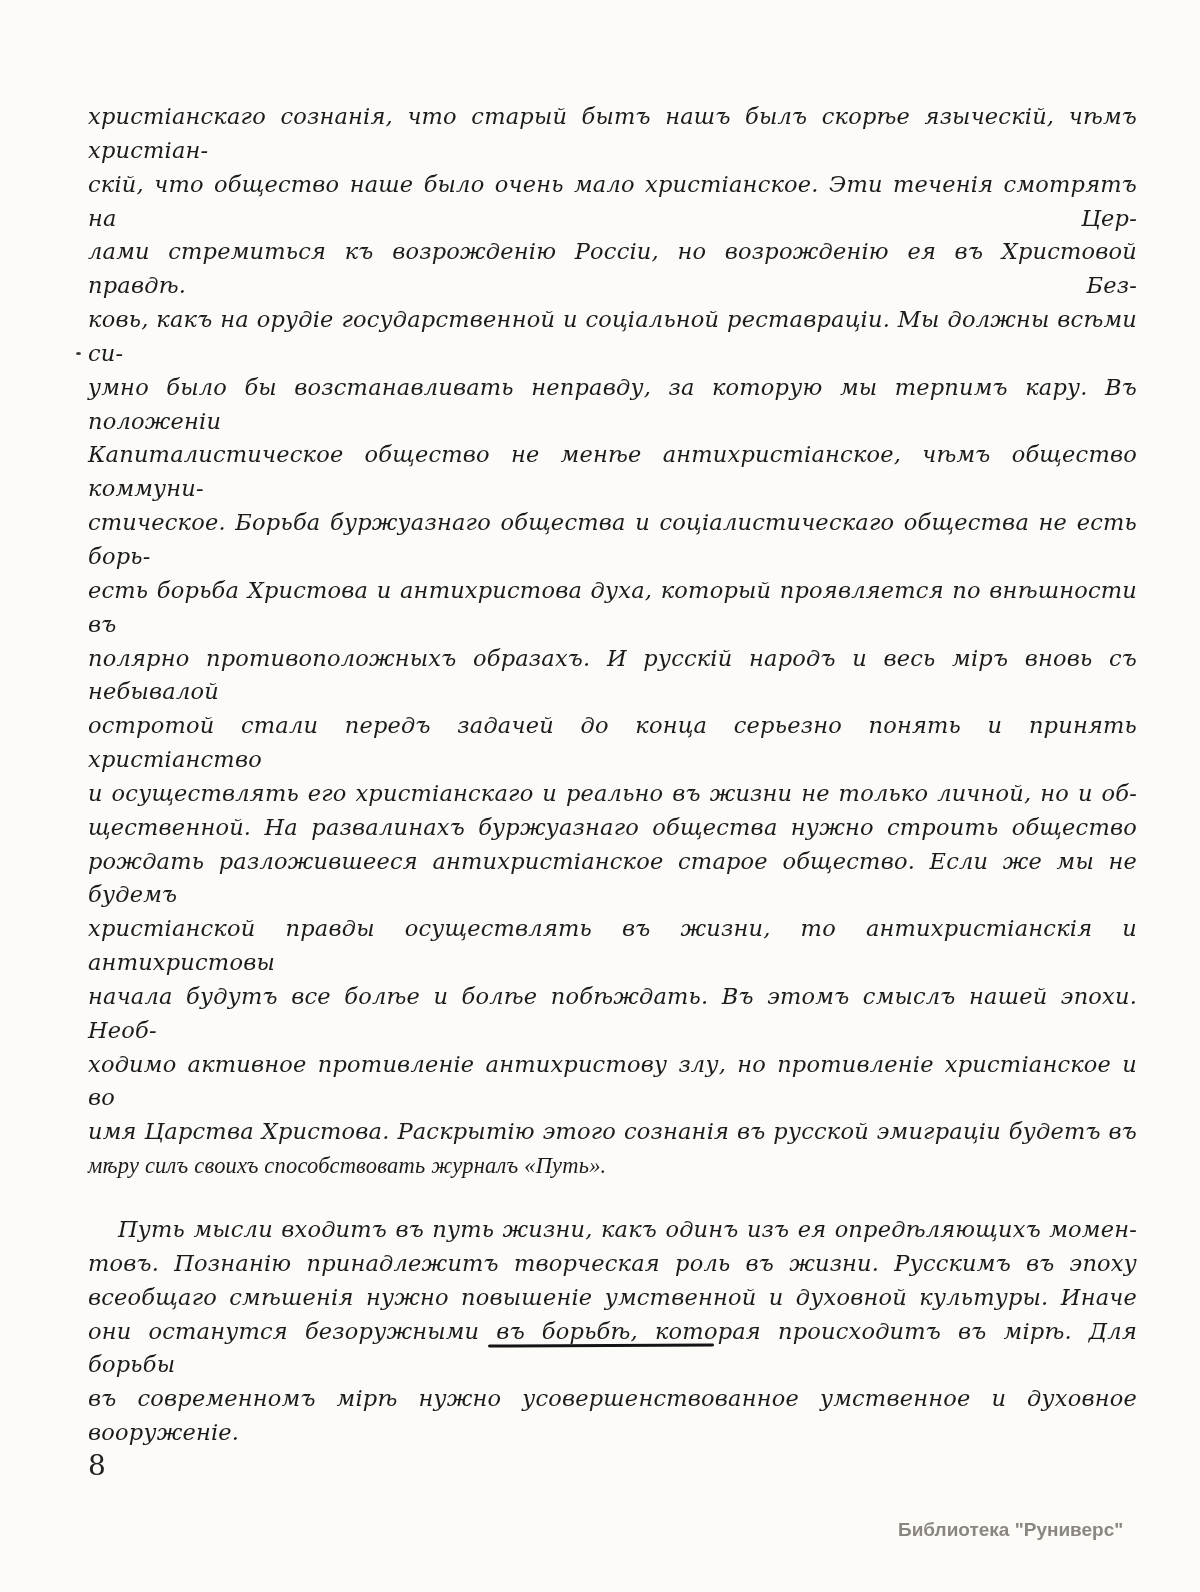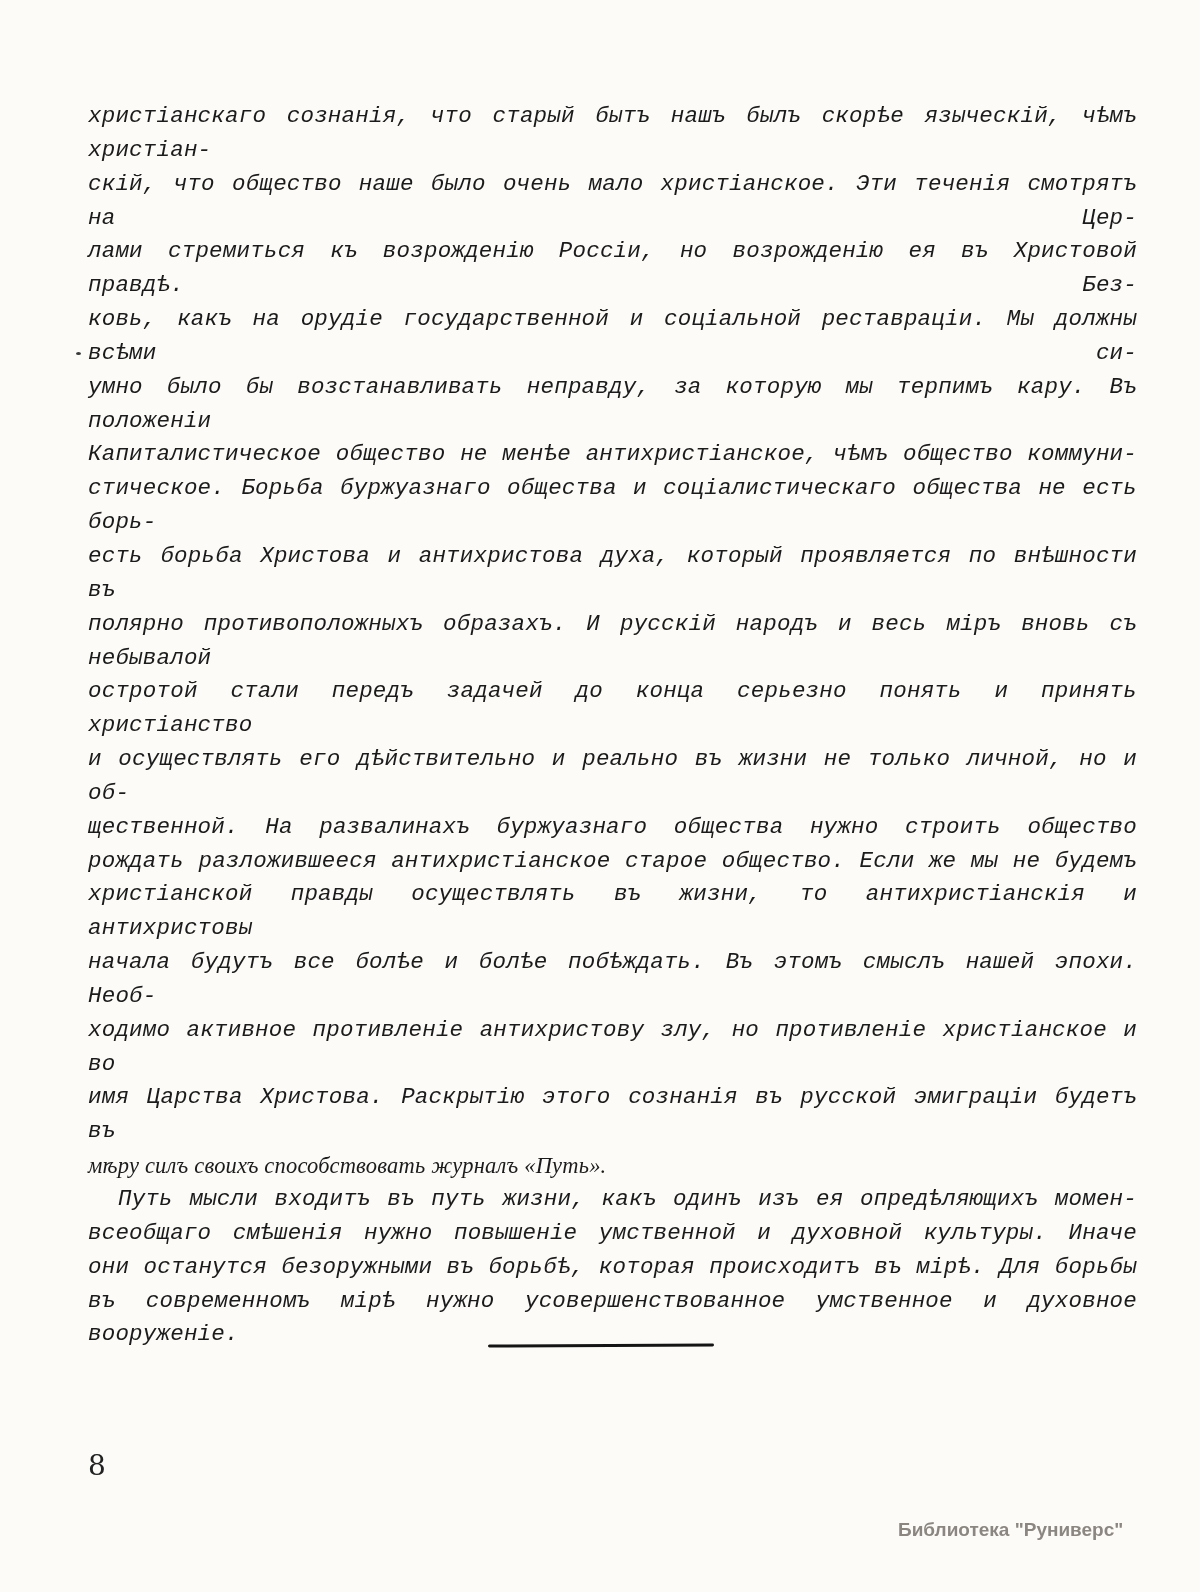--- a/index.html
+++ b/index.html
@@ -23,28 +23,28 @@
     font-size: 22.5px;
     line-height: 33.85px;
     letter-spacing: 0.2px;
   }
   .paragraph { margin: 0; }
   .line {
     text-align: justify;
   }
   .line.fill {
     text-align-last: justify;
-    font-family: Liberation Mono, monospace;
   }
   .line.last {
     text-align-last: left;
     font-family: Liberation Serif, serif;
   }
   .line.indent {
     padding-left: 30px;
+    margin-top: 30px;
   }
   .divider {
     position: absolute;
     left: 488px; top: 1344px;
     width: 226px; height: 3px;
     background: #141414;
     border-radius: 2px;
     transform: rotate(-0.25deg);
   }
   .page-number {
@@ -81,31 +81,32 @@
         <div class="line fill">христіанскаго сознанія, что старый бытъ нашъ былъ скорѣе языческій, чѣмъ христіан-</div>
         <div class="line fill">скій, что общество наше было очень мало христіанское. Эти теченія смотрятъ на Цер-</div>
         <div class="line fill">лами стремиться къ возрожденію Россіи, но возрожденію ея въ Христовой правдѣ. Без-</div>
         <div class="line fill">ковь, какъ на орудіе государственной и соціальной реставраціи. Мы должны всѣми си-</div>
         <div class="line fill">умно было бы возстанавливать неправду, за которую мы терпимъ кару. Въ положеніи</div>
         <div class="line fill">Капиталистическое общество не менѣе антихристіанское, чѣмъ общество коммуни-</div>
         <div class="line fill">стическое. Борьба буржуазнаго общества и соціалистическаго общества не есть борь-</div>
         <div class="line fill">есть борьба Христова и антихристова духа, который проявляется по внѣшности въ</div>
         <div class="line fill">полярно противоположныхъ образахъ. И русскій народъ и весь міръ вновь съ небывалой</div>
         <div class="line fill">остротой стали передъ задачей до конца серьезно понять и принять христіанство</div>
-        <div class="line fill">и осуществлять его дѣйствительно и реально въ жизни не только личной, но и об-</div>
+        <div class="line fill">и осуществлять его христіанскаго и реально въ жизни не только личной, но и об-</div>
         <div class="line fill">щественной. На развалинахъ буржуазнаго общества нужно строить общество</div>
         <div class="line fill">рождать разложившееся антихристіанское старое общество. Если же мы не будемъ</div>
         <div class="line fill">христіанской правды осуществлять въ жизни, то антихристіанскія и антихристовы</div>
         <div class="line fill">начала будутъ все болѣе и болѣе побѣждать. Въ этомъ смыслъ нашей эпохи. Необ-</div>
         <div class="line fill">ходимо активное противленіе антихристову злу, но противленіе христіанское и во</div>
         <div class="line fill">имя Царства Христова. Раскрытію этого сознанія въ русской эмиграціи будетъ въ</div>
         <div class="line last">мѣру силъ своихъ способствовать журналъ «Путь».</div>
       </div>
       <div class="paragraph">
         <div class="line fill indent">Путь мысли входитъ въ путь жизни, какъ одинъ изъ ея опредѣляющихъ момен-</div>
+        <div class="line fill">товъ. Познанію принадлежитъ творческая роль въ жизни. Русскимъ въ эпоху</div>
         <div class="line fill">всеобщаго смѣшенія нужно повышеніе умственной и духовной культуры. Иначе</div>
         <div class="line fill">они останутся безоружными въ борьбѣ, которая происходитъ въ мірѣ. Для борьбы</div>
         <div class="line fill">въ современномъ мірѣ нужно усовершенствованное умственное и духовное вооруженіе.</div>
       </div>
     </div>
 
   <span class="scan-dot"></span>
 
   <div class="divider"></div>
 

